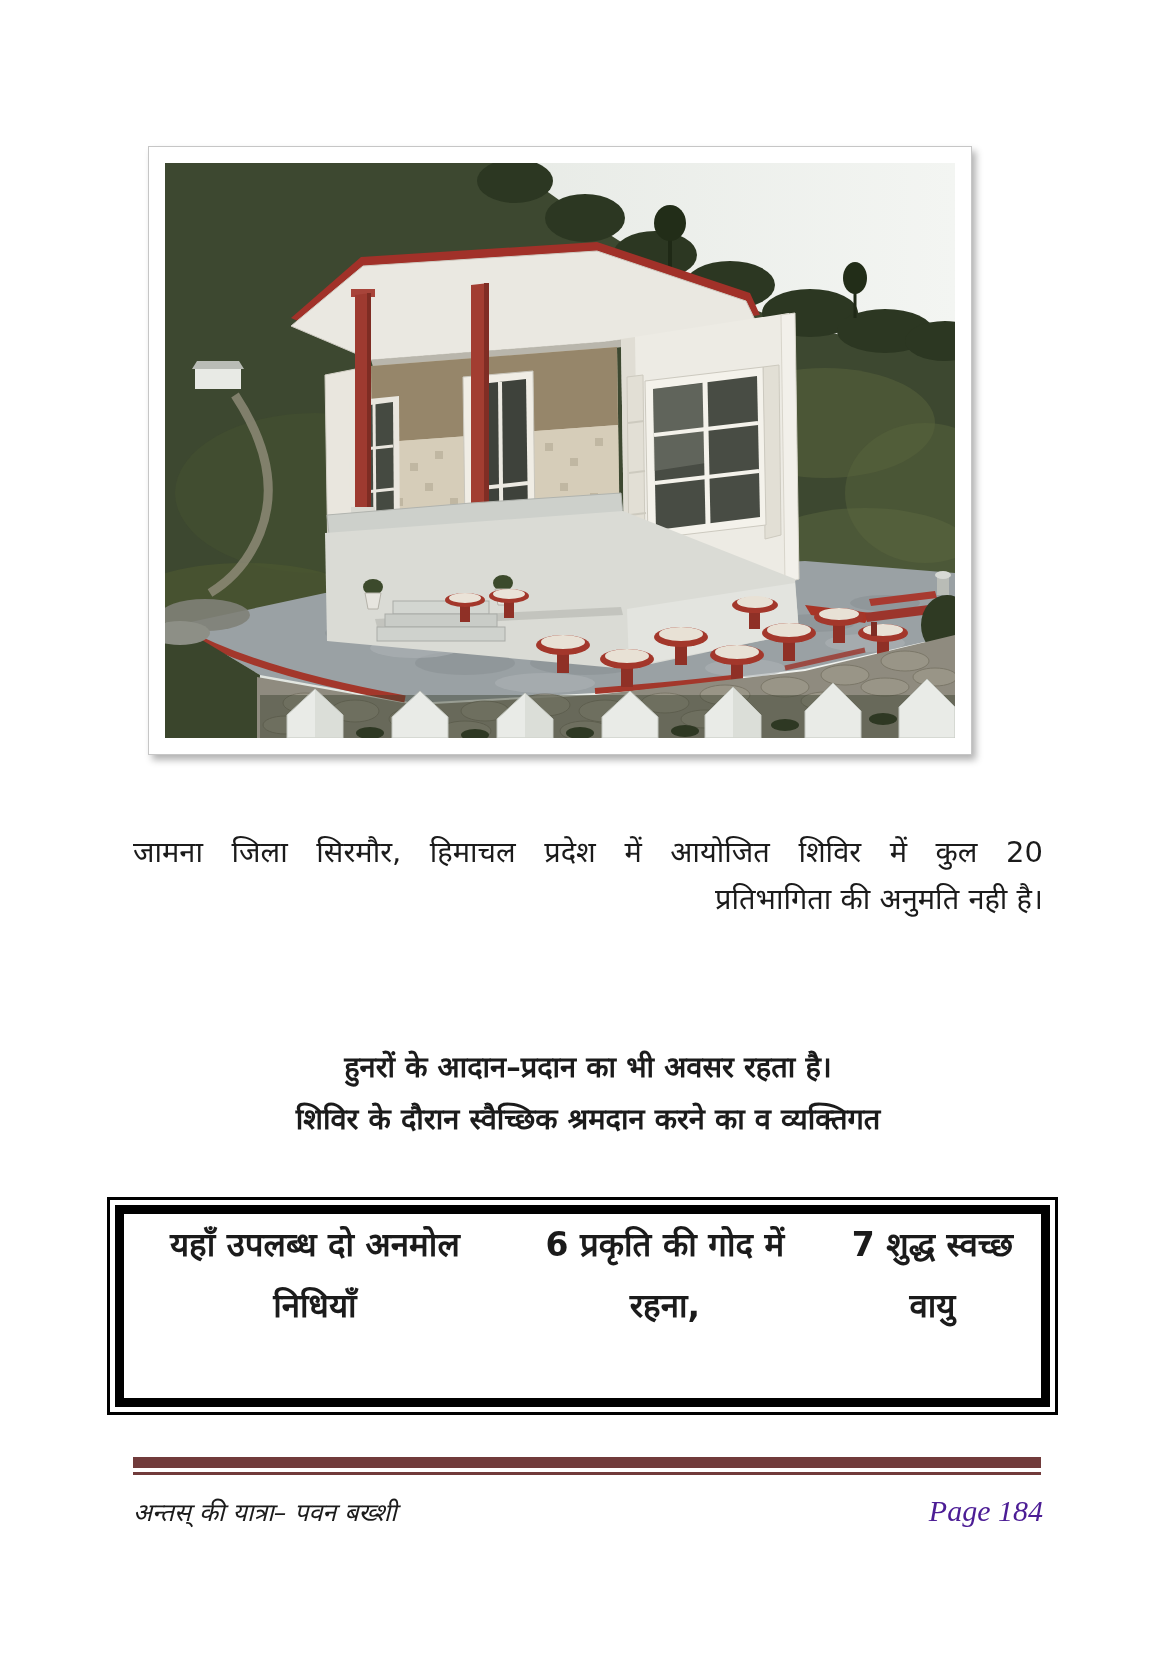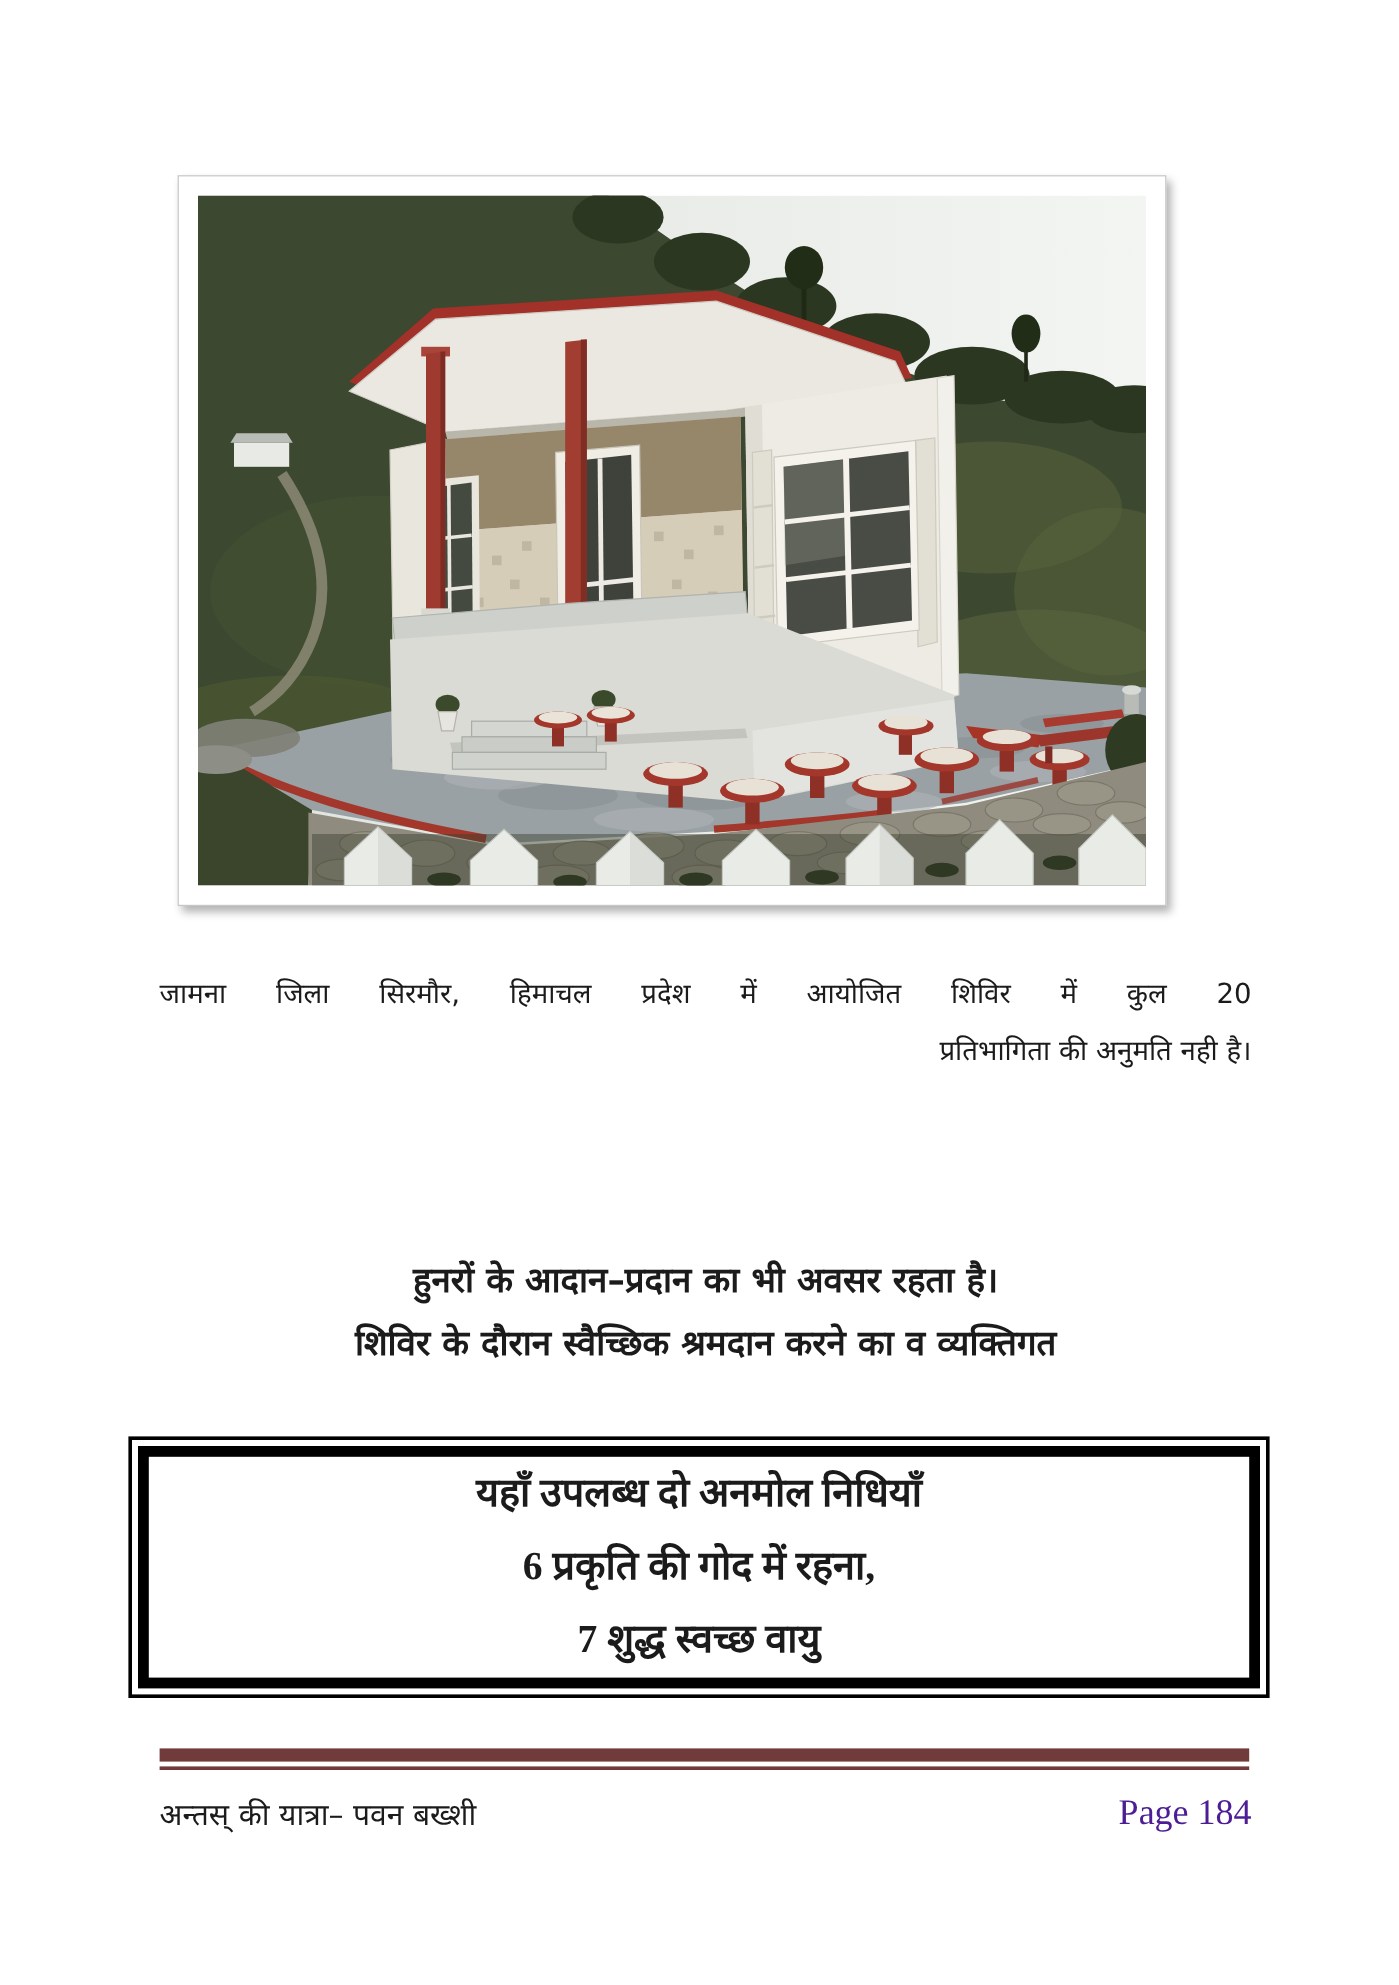--- a/index.html
+++ b/index.html
@@ -22,22 +22,22 @@
     border: 1px solid #c6c6c6;
     box-shadow: 4px 5px 7px rgba(0,0,0,0.30);
     padding: 16px;
     margin: 0;
   }
   .photo-frame svg { display: block; width: 100%; height: 100%; }
 
   
   .para {
     position: absolute;
-    left: 133px; top: 806px; width: 910px;
-    font-size: 23px; line-height: 47px;
+    left: 133px; top: 829px; width: 910px;
+    font-size: 29px; line-height: 47px;
   }
   .para .jline { text-align: justify; text-align-last: justify; }
   .para .lline { text-align: right; }
 
   
   .highlight {
     position: absolute;
     left: 133px; top: 1041px; width: 910px;
     text-align: center; font-weight: bold;
     font-size: 29px; line-height: 52px;
@@ -50,35 +50,35 @@
     width: 951px; height: 218px;
     box-sizing: border-box;
     border: 3px solid #000000;
     padding: 5px;
     background: #ffffff;
   }
   .box-inner {
     box-sizing: border-box;
     height: 100%;
     border: 9px solid #000000;
-    display: flex; flex-direction: column; justify-content: center;
+    display: flex; justify-content: center;
     text-align: center; font-weight: bold;
-    font-size: 33px; line-height: 61px; font-family: Liberation Serif, serif;
+    font-size: 33px; line-height: 61px;
   }
 
   
   .footer-rule { position: absolute; left: 133px; top: 1457px; width: 908px; }
   .footer-rule .thick { height: 11px; background: #713b3b; }
   .footer-rule .thin  { height: 3px;  background: #713b3b; margin-top: 4px; }
 
   
   .footer-row {
     position: absolute;
     left: 133px; top: 1494px; width: 910px;
-    display: flex; justify-content: space-between; align-items: flex-end;
+    display: flex; justify-content: space-between; align-items: flex-end; font-style: italic;
   }
   .footer-left { font-size: 25px; }
   .footer-page { font-family: "Liberation Serif", serif; font-size: 30px; color: #4c1d95; }
 </style>
 </head>
 <body>
 
 <div class="page">
 
   <figure class="photo-frame">

